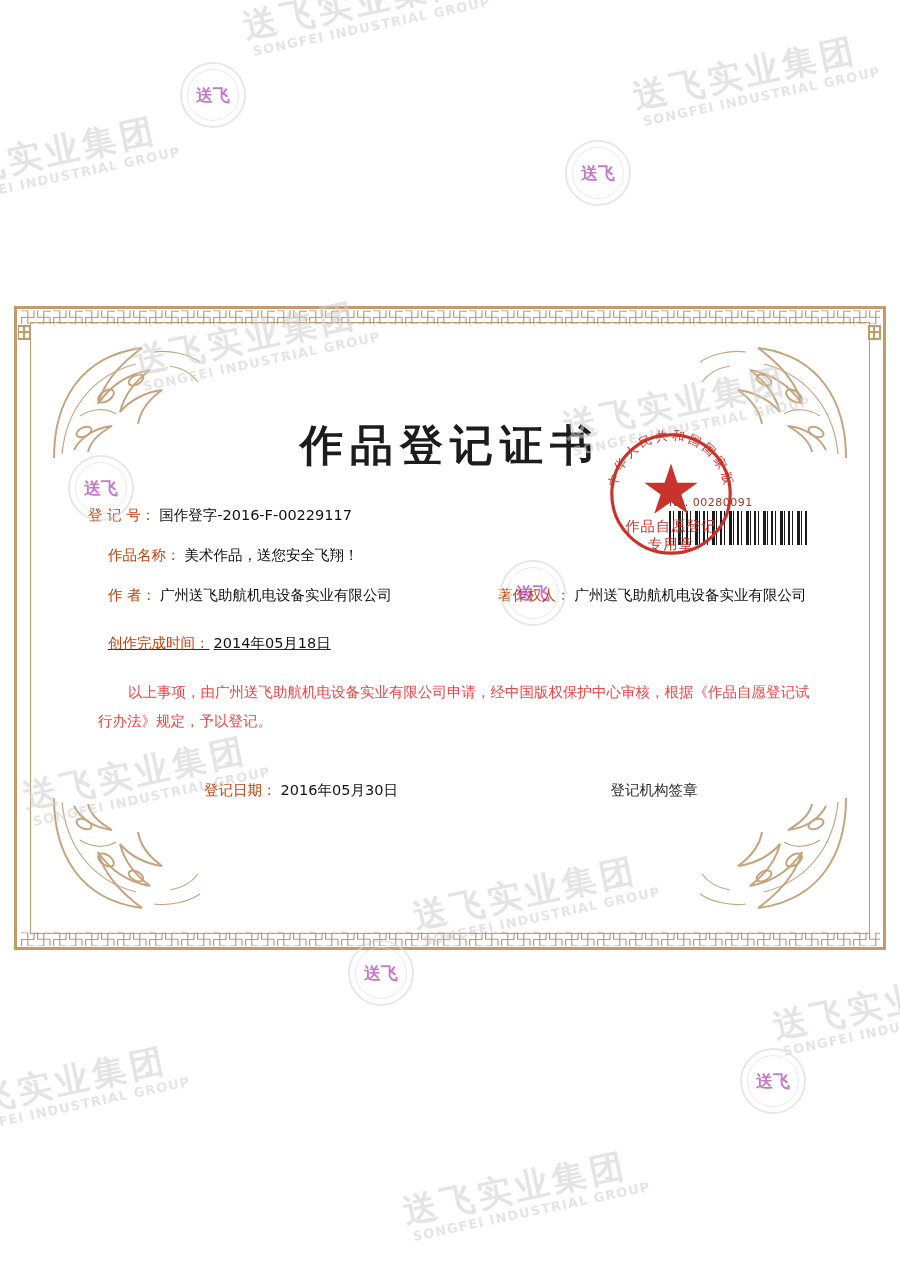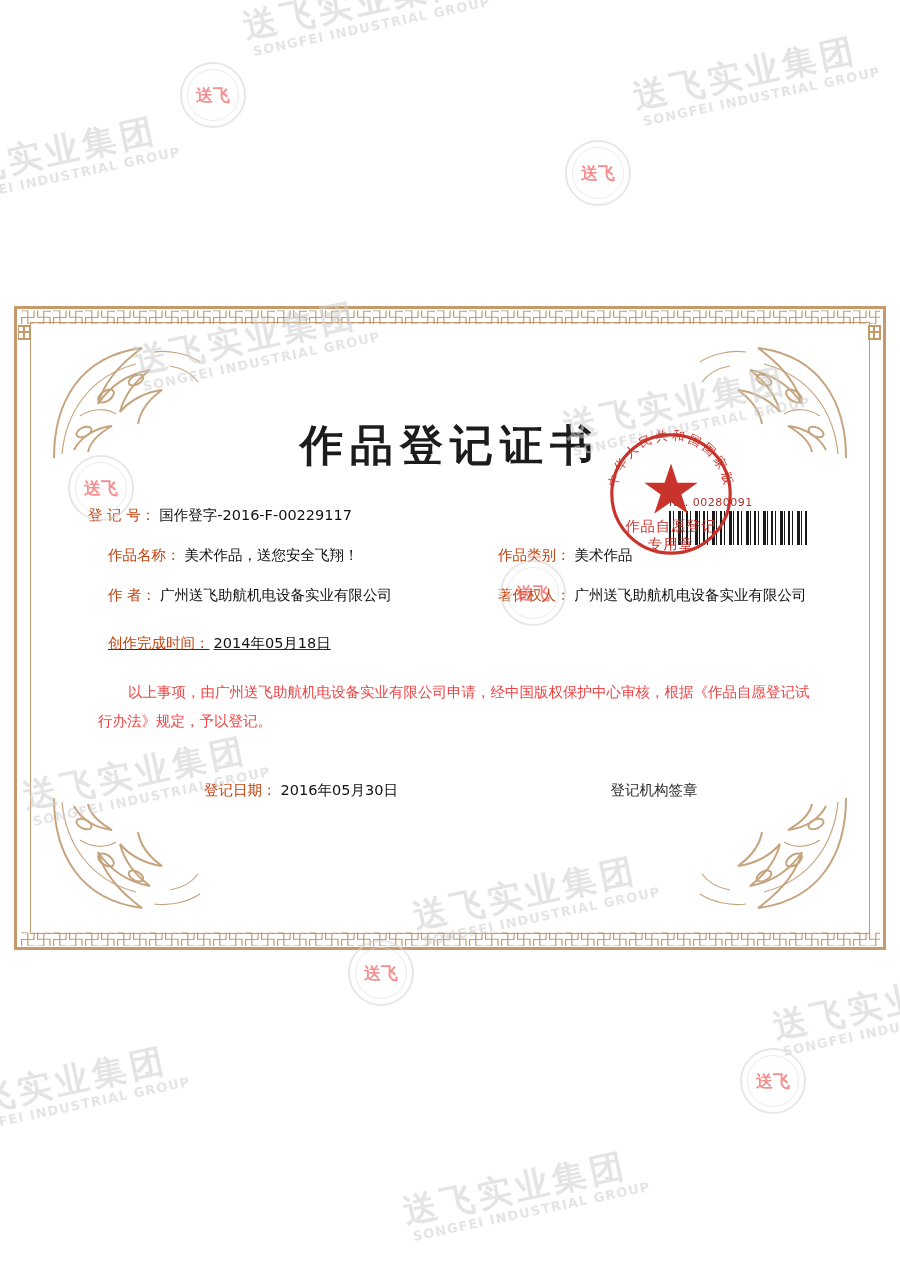--- a/index.html
+++ b/index.html
@@ -43,21 +43,21 @@
     letter-spacing: 1.2px;
     display: block;
     margin-left: 4px;
   }
   .wm-seal {
     position: absolute;
     width: 62px;
     height: 62px;
     border-radius: 50%;
     border: 2px solid #d8d8d8;
-    color: #ef4444;
+    color: #a21caf;
     opacity: .6;
     display: flex;
     align-items: center;
     justify-content: center;
     font-size: 17px;
     font-weight: bold;
   }
   .wm-seal::before {
     content: "";
     position: absolute;
@@ -364,24 +364,20 @@
     <div class="fields">
 
       <div class="row row-single">
         <span class="flabel">登 记 号：</span><span class="fvalue">国作登字-2016-F-00229117</span>
       </div>
 
       <div class="row">
         <div class="col-left">
           <span class="flabel">作品名称：</span>
             <span class="fvalue">美术作品，送您安全飞翔！</span>
-        </div>
-        <div class="col-right">
-          <span class="flabel">作品类别：</span>
-            <span class="fvalue">美术作品</span>
         </div>
       </div>
 
       <div class="row">
         <div class="col-left">
           <span class="flabel">作    者：</span>
             <span class="fvalue">广州送飞助航机电设备实业有限公司</span>
         </div>
         <div class="col-right">
           <span class="flabel">著作权人：</span>

